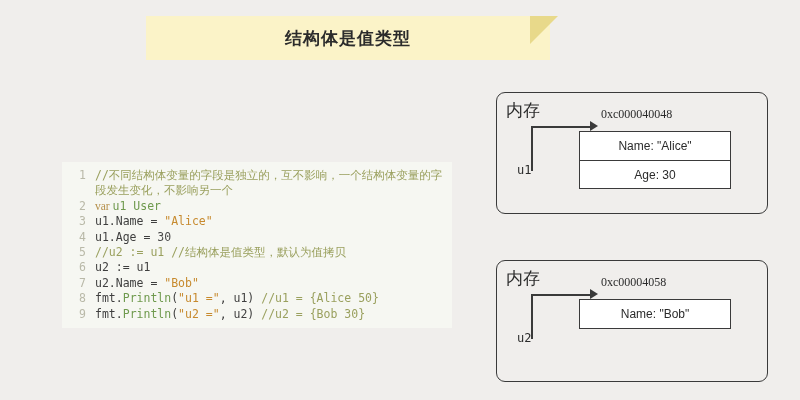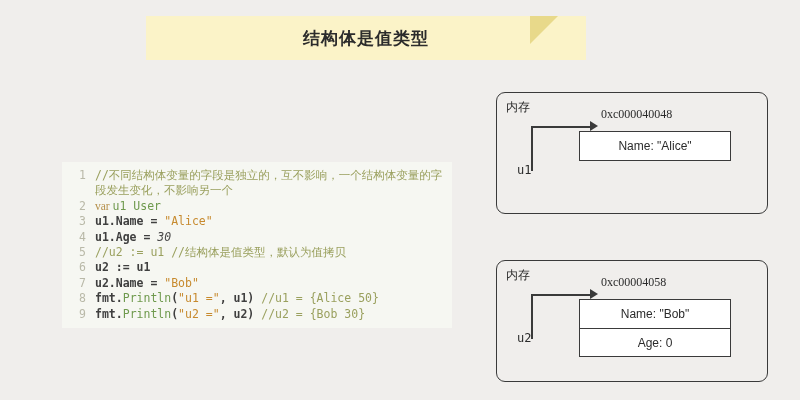--- a/index.html
+++ b/index.html
@@ -13,21 +13,21 @@
     font-family: "Liberation Sans", sans-serif;
     overflow: hidden;
     position: relative;
   }
 
   
   .title-banner {
     position: absolute;
     left: 146px;
     top: 16px;
-    width: 440px;
+    width: 404px;
     height: 44px;
     background: #fbf3c8;
     display: flex;
     align-items: center;
     justify-content: center;
   }
   .title-banner .title-text {
     font-size: 17px;
     font-weight: bold;
     color: #2b2b2b;
@@ -71,39 +71,39 @@
     user-select: none;
   }
   .code-content {
     flex: 1;
     color: #4a4a4a;
   }
   .tok-comment { color: #9aa05e; }
   .tok-kw      { color: #b58f4a; font-family: Liberation Serif, serif; }
   .tok-str     { color: #c78a2e; }
   .tok-fn      { color: #6f9a4e; }
-  .tok-num     { color: #4a4a4a; font-style: italic; }
-  .tok-plain   { color: #3f3f3f; font-weight: bold; }
+  .tok-num     { color: #4a4a4a; }
+  .tok-plain   { color: #3f3f3f; }
 
   
   .mem-panel {
     position: absolute;
     border: 1.6px solid #3a3a3a;
     border-radius: 9px;
     background: #f0eeec;
     box-sizing: border-box;
   }
   #mem-panel-u1 { left: 496px; top: 92px;  width: 272px; height: 122px; }
   #mem-panel-u2 { left: 496px; top: 260px; width: 272px; height: 122px; }
 
   .mem-label {
     position: absolute;
     left: 9px;
     top: 6px;
-    font-size: 12px;
+    font-size: 17px;
     color: #2b2b2b;
   }
   .var-label {
     position: absolute;
     left: 20px;
     top: 70px;
     font-size: 12px;
     color: #2b2b2b;
     font-family: "DejaVu Sans Mono", monospace;
   }
@@ -187,27 +187,27 @@
 
 <div class="mem-panel" id="mem-panel-u1">
   <span class="mem-label">内存</span>
   <span class="var-label">u1</span>
   <span class="addr-label">0xc000040048</span>
   <div class="ptr-v"></div>
   <div class="ptr-h"></div>
   <div class="ptr-head"></div>
   <div class="struct-box">
     <div class="struct-row">Name: "Alice"</div>
+    <div class="struct-row divider">Age: 30</div>
   </div>
 </div>
 
 <div class="mem-panel" id="mem-panel-u2">
   <span class="mem-label">内存</span>
   <span class="var-label">u2</span>
   <span class="addr-label">0xc00004058</span>
   <div class="ptr-v"></div>
   <div class="ptr-h"></div>
   <div class="ptr-head"></div>
   <div class="struct-box">
     <div class="struct-row">Name: "Bob"</div>
-    <div class="struct-row divider">Age: 0</div>
   </div>
 </div>
 
 </body></html>

